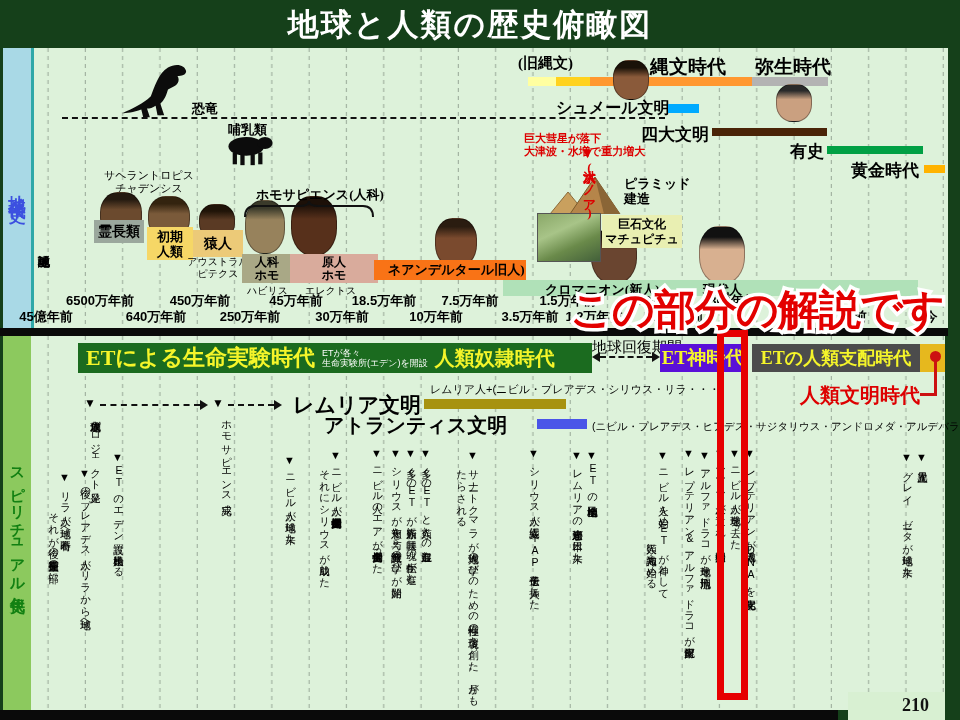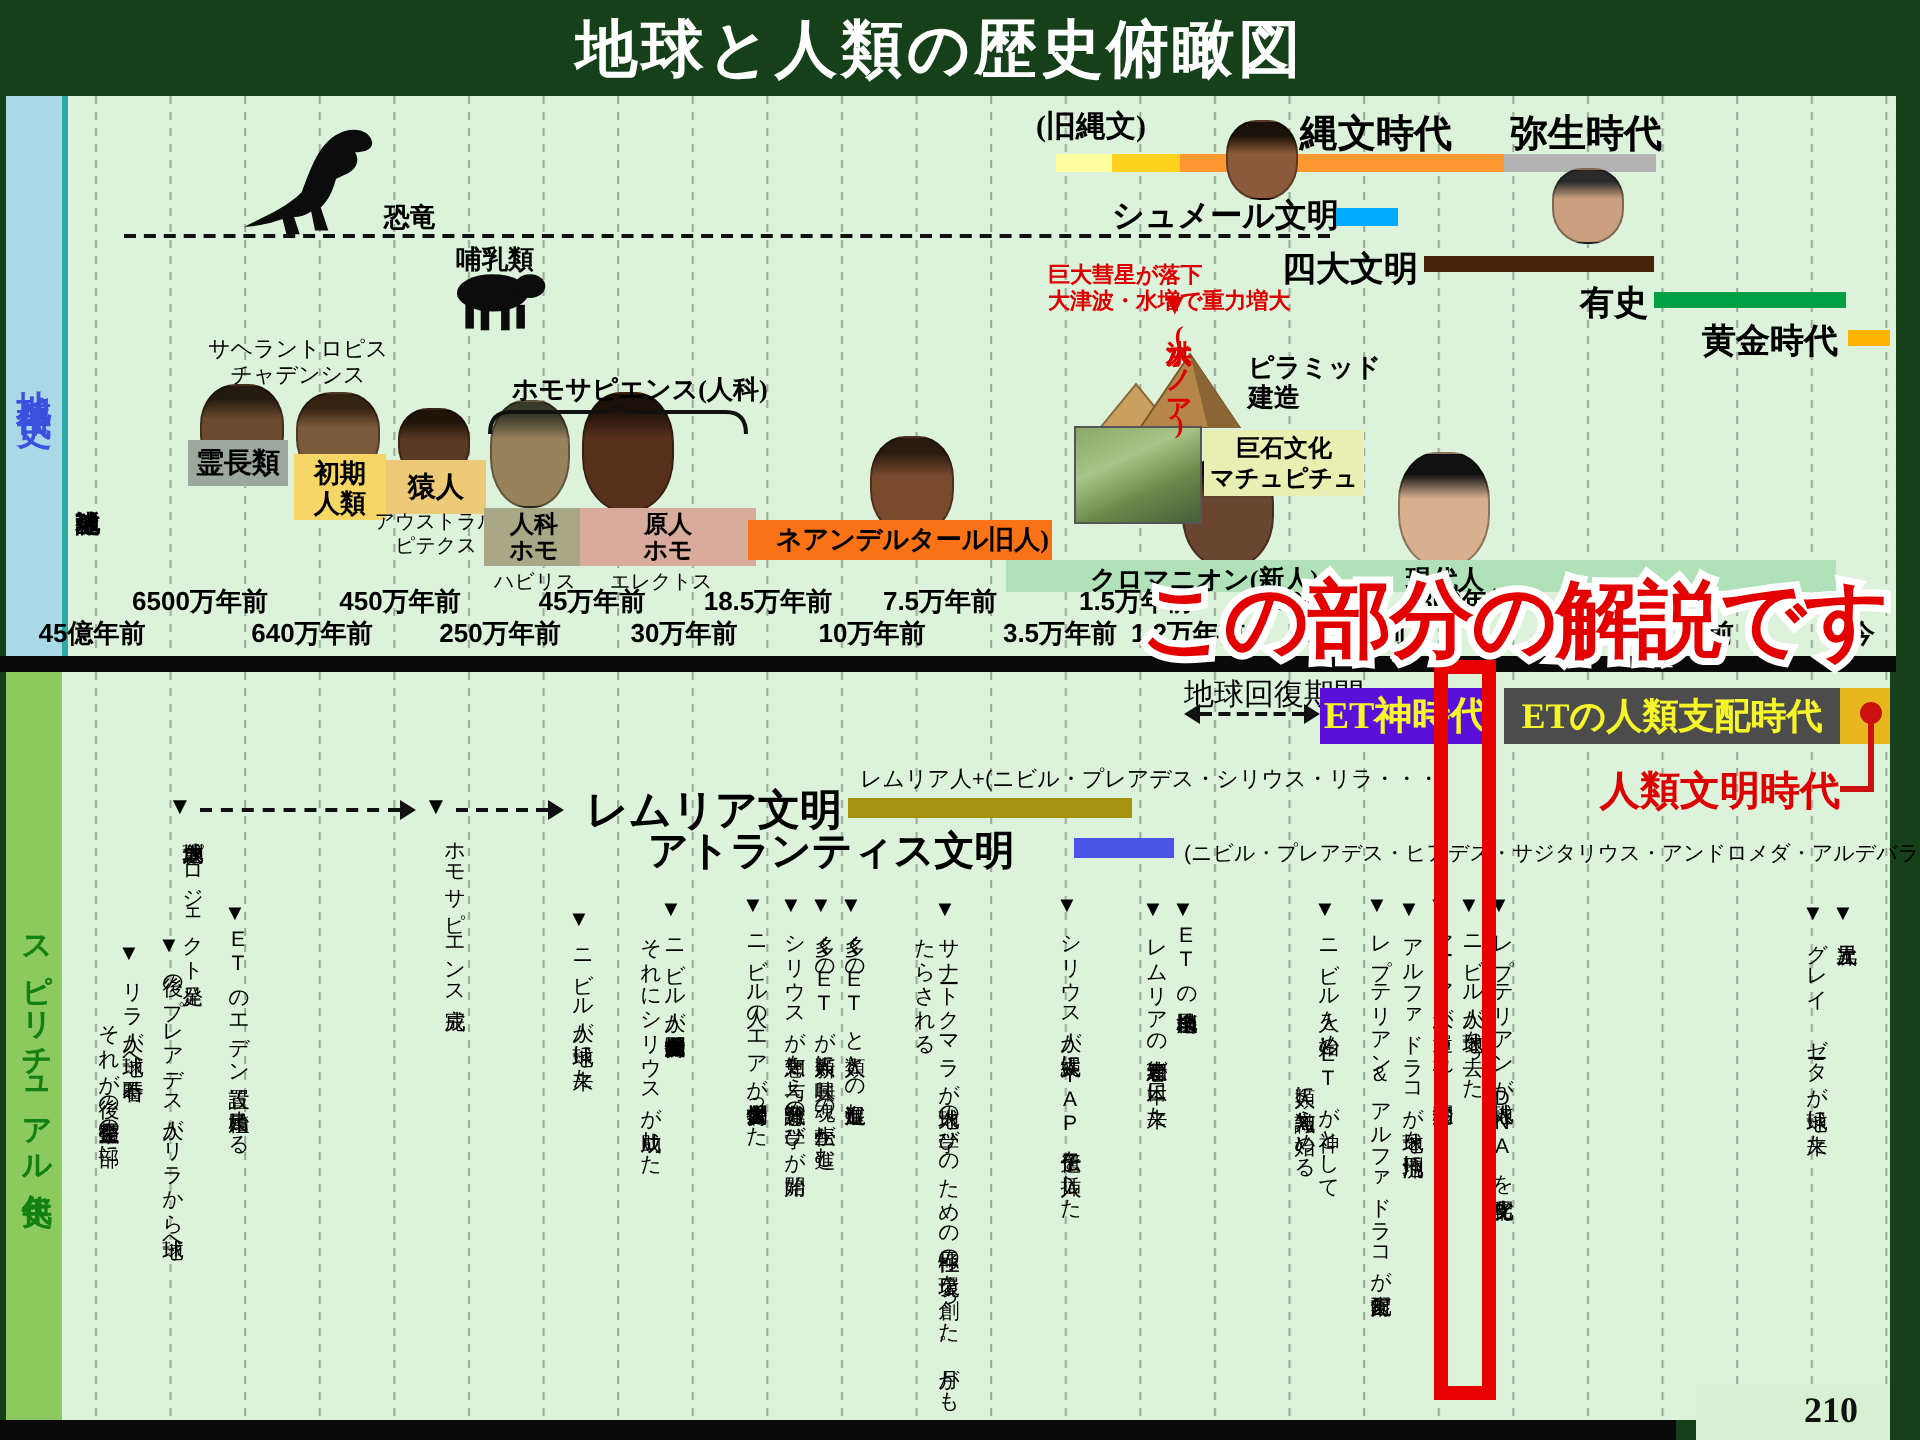--- a/index.html
+++ b/index.html
@@ -174,20 +174,26 @@
       <div class="tick" style="left: 250px; top: 308px;">250万年前</div>
       <div class="tick" style="left: 342px; top: 308px;">30万年前</div>
       <div class="tick" style="left: 436px; top: 308px;">10万年前</div>
       <div class="tick" style="left: 530px; top: 308px;">3.5万年前</div>
       <div class="tick" style="left: 594px; top: 308px;">1.2万年前</div>
       <div class="tick" style="left: 676px; top: 308px;">2000年前</div>
       <div class="tick" style="left: 843px; top: 308px;">100年前</div>
       <div class="tick" style="left: 931px; top: 308px;">今</div>
     </div>
 
+  <div class="abs" style="left:78px;top:343px;width:514px;height:30px;background:#1b6b1f;z-index:2;display:flex;align-items:center;padding:0 8px;box-sizing:border-box;gap:7px;">
+    <span class="b" style="font-size:22px;color:#f5f52a;white-space:nowrap;">ETによる生命実験時代</span>
+    <span class="ml" style="font-size:9px;line-height:10px;color:#fff;white-space:pre-line;">ETが各々
+生命実験所(エデン)を開設</span>
+    <span class="b" style="font-size:20px;color:#f5f52a;white-space:nowrap;">人類奴隷時代</span>
+  </div>
 
   <div class="abs" style="left:592px;top:338px;font-size:15px;z-index:2;white-space:nowrap;">地球回復期間</div>
   <div class="dashline" style="left:600px;top:356px;width:52px;border-top-width:2px;"></div>
   <div class="ah" style="left:652px;top:352px;"></div>
   <div class="ah" style="left:592px;top:352px;transform:rotate(180deg);"></div>
 
   <div class="label-box b" style="left:660px;top:344px;width:86px;height:28px;background:#5a10d8;font-size:19px;color:#f5f52a;">ET神時代</div>
   <div class="label-box b" style="left:752px;top:344px;width:168px;height:28px;background:#4c4c4c;font-size:18px;color:#f5f52a;">ETの人類支配時代</div>
   <div class="bar" style="left:920px;top:344px;width:25px;height:28px;background:#e6b81e;"></div>
 

